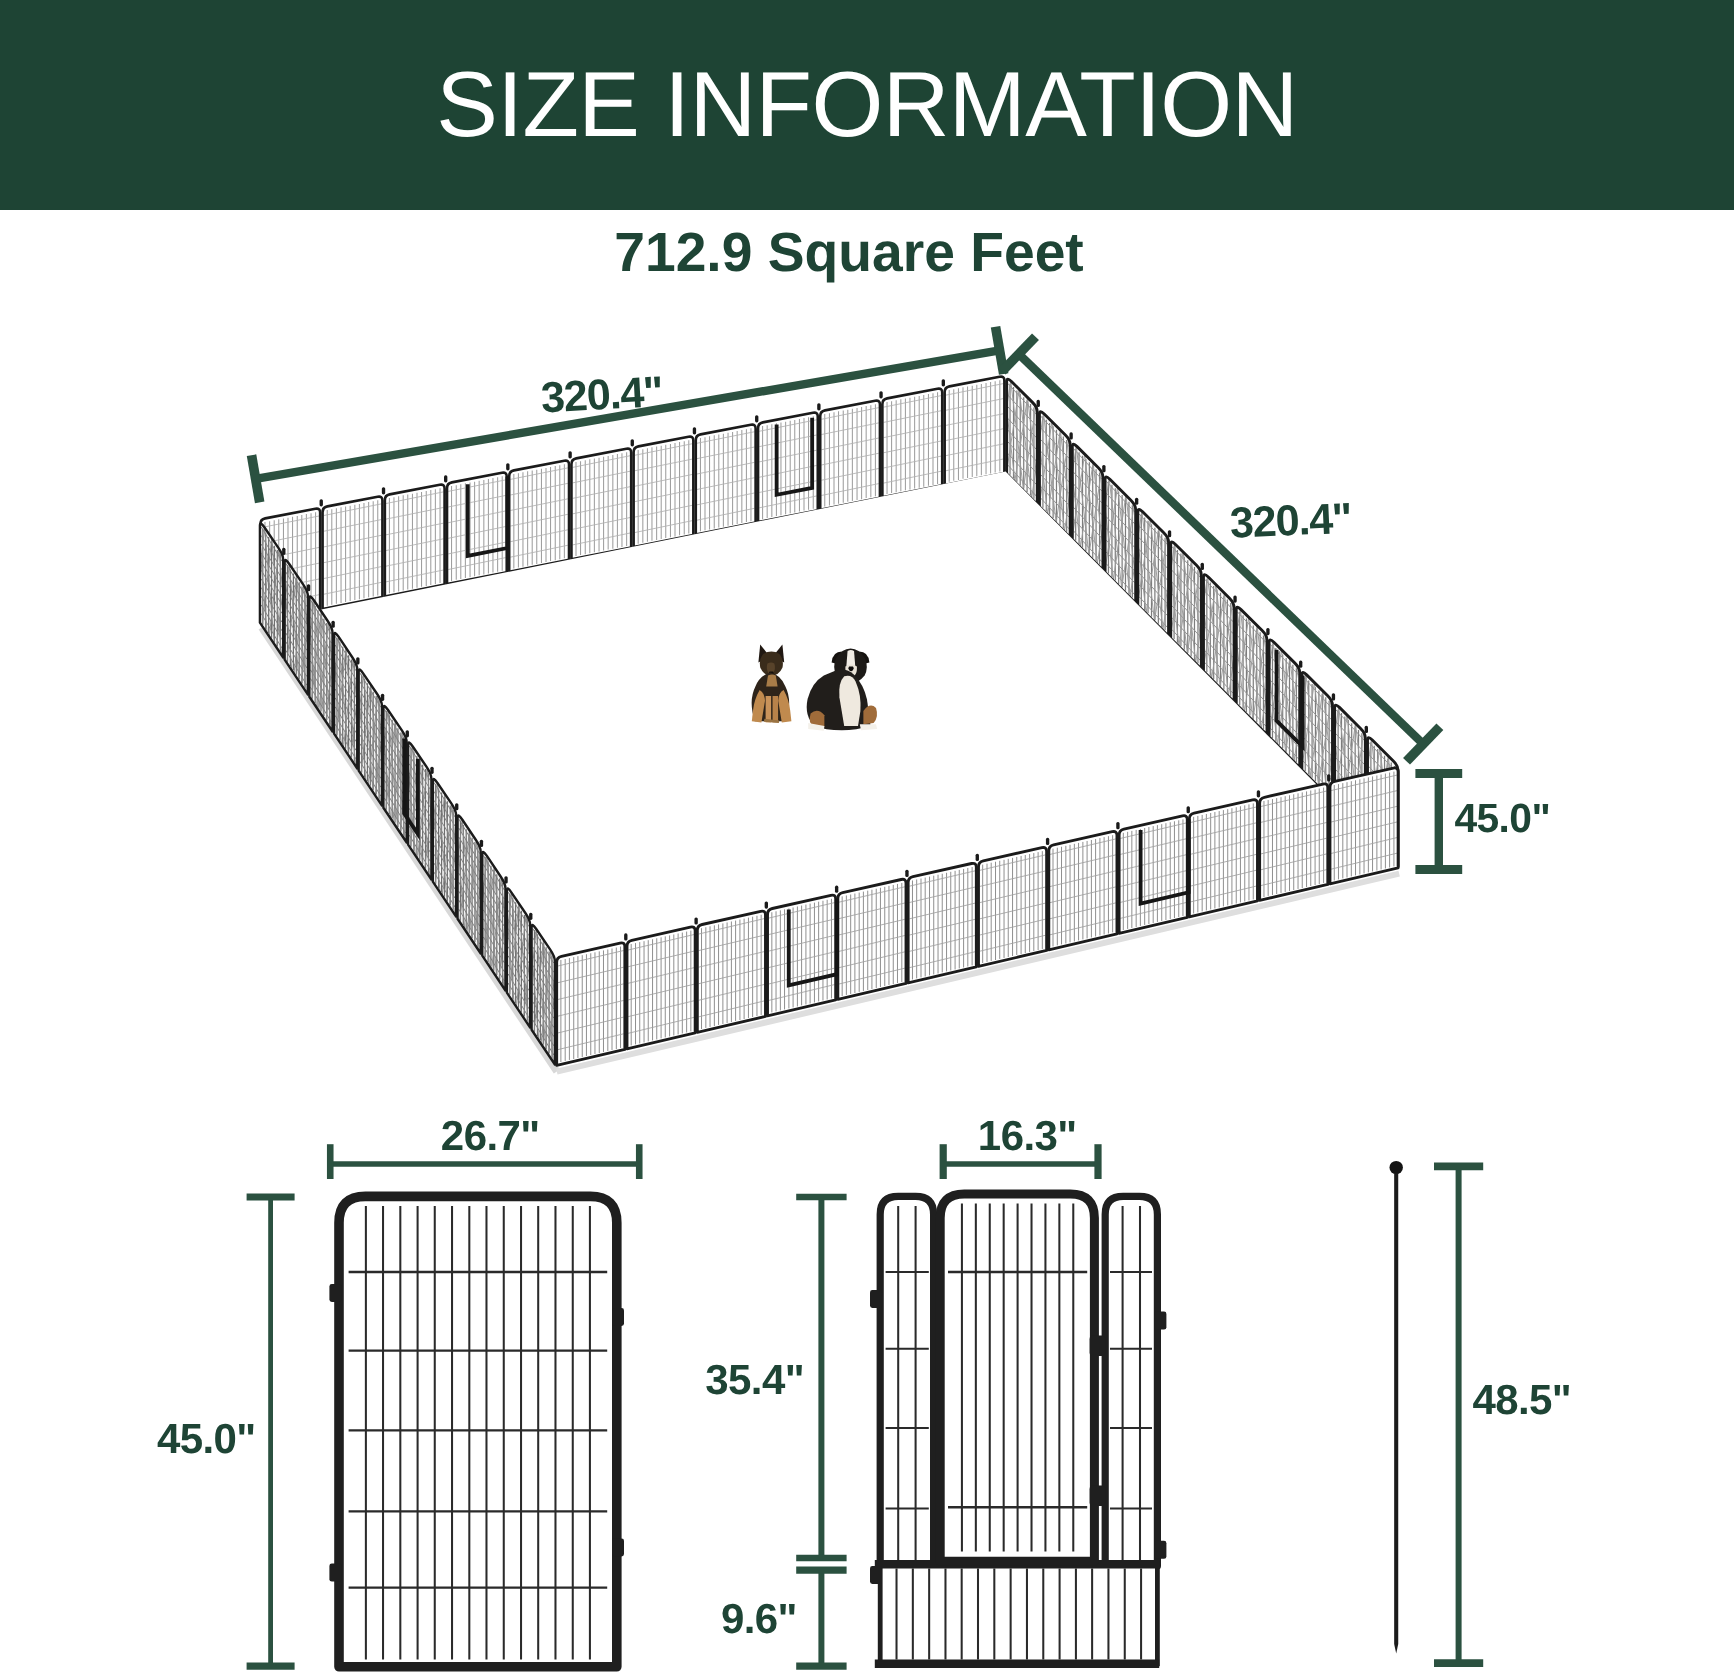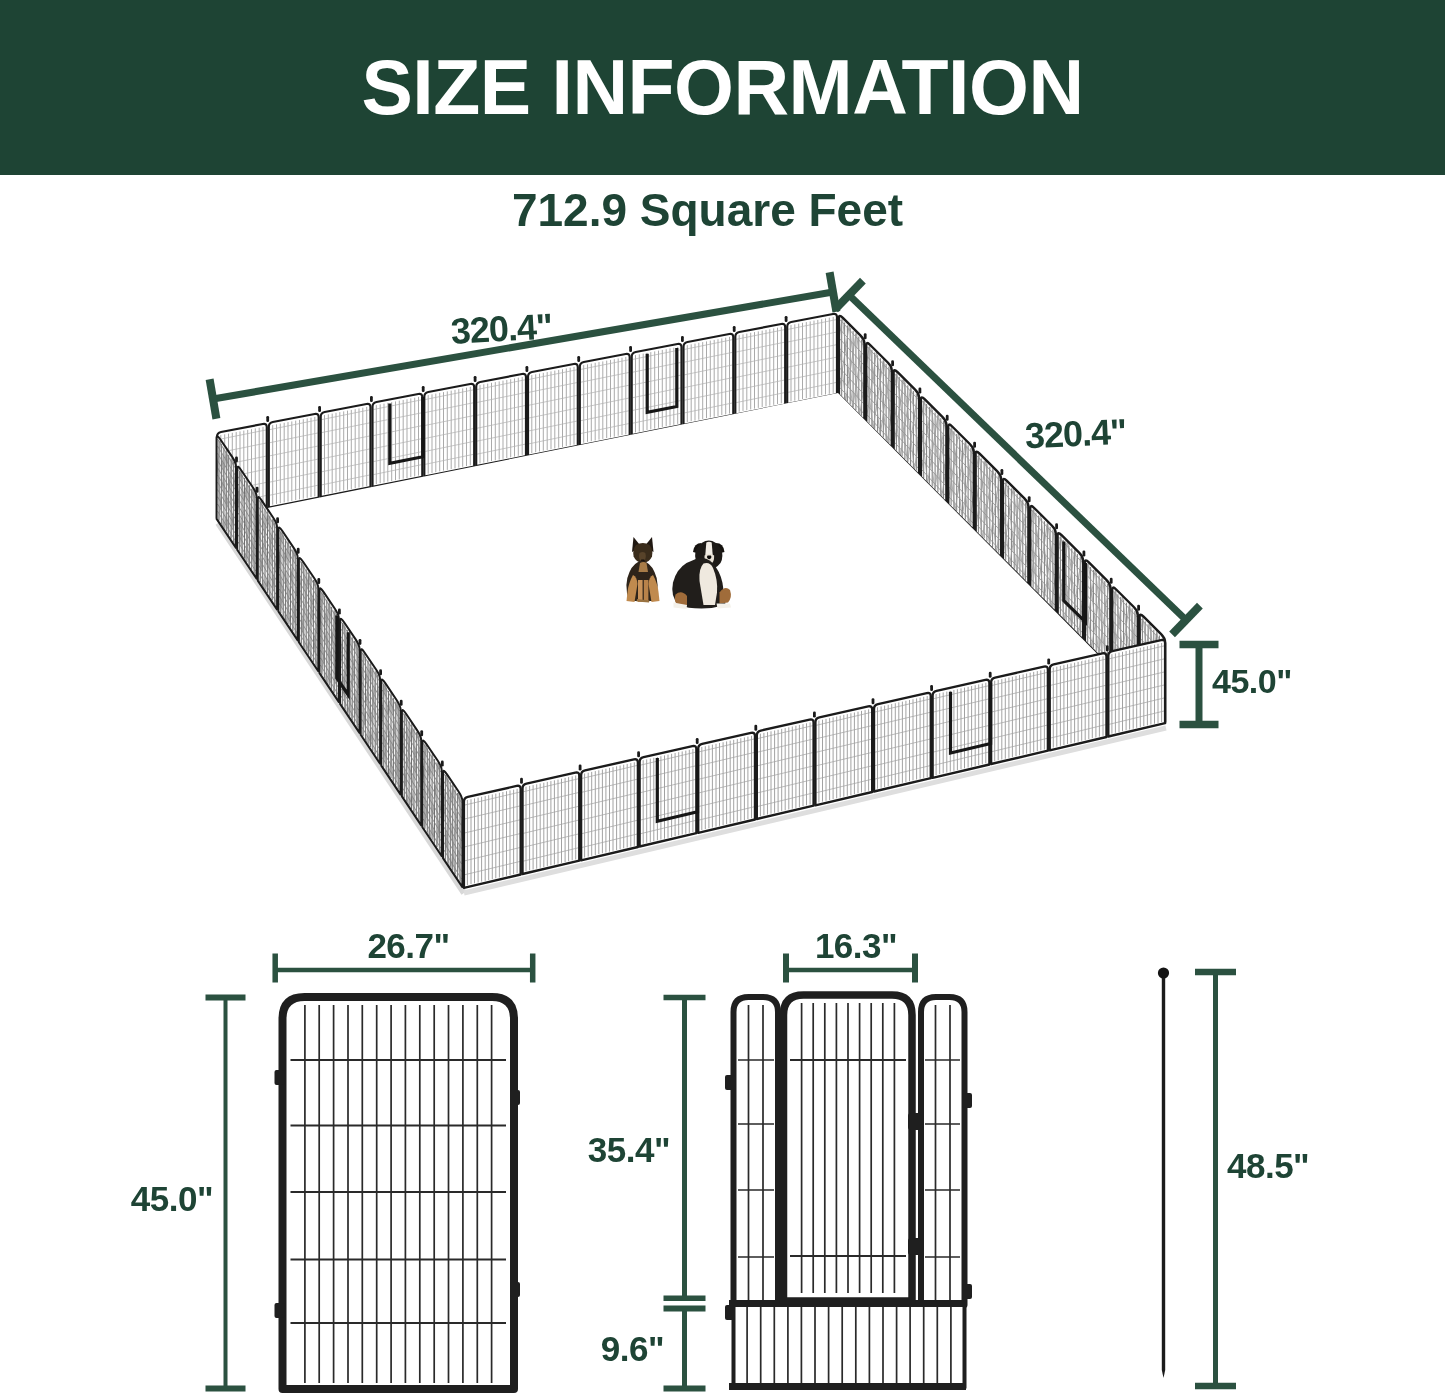--- a/index.html
+++ b/index.html
@@ -1,20 +1,20 @@
 <!DOCTYPE html>
 <html><head>
 <meta charset="utf-8">
 <style>
 html,body { margin:0; padding:0; background:#ffffff; }
 body { width:1445px; height:1395px; position:relative; overflow:hidden;
        font-family:"Liberation Sans", sans-serif; }
 .hdr { position:absolute; left:0; top:0; width:1445px; height:175px; background:#1e4434; }
 .hdr-t { position:absolute; left:0; top:43px; width:1445px; text-align:center;
-         color:#fff; font-size:77px; font-weight:bold; letter-spacing:-0.5px; }
+         color:#fff; font-size:77px; font-weight:normal; letter-spacing:-0.5px; }
 .sub { position:absolute; left:0; top:183px; width:1415px; text-align:center;
        color:#1e4435; font-size:46px; font-weight:bold; }
 svg { position:absolute; left:0; top:0; }
 text { font-family:"Liberation Sans", sans-serif; }
 </style>
 </head>
 <body>
 
 <div class="hdr"></div>
 

